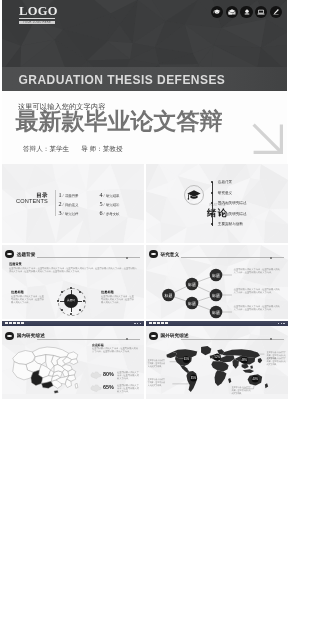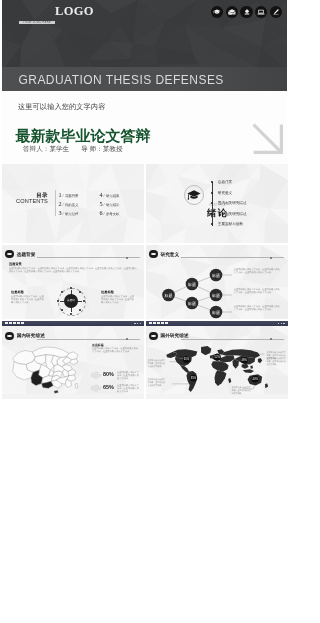--- a/index.html
+++ b/index.html
@@ -9,35 +9,35 @@
   #page{position:relative;width:290px;height:623px;background:#ffffff;}
   svg{display:block;}
 
   
   .hero{position:absolute;left:2px;top:0;width:285px;height:164px;overflow:hidden;background:#fff;}
   .hero-dark{position:absolute;left:0;top:0;width:285px;height:91px;overflow:hidden;background:#3d3e3f;}
   .poly{position:absolute;left:0;top:0;width:100%;height:100%;}
   .hero-band{position:absolute;left:0;top:67px;width:285px;height:24px;
              background:linear-gradient(90deg,#4e4f50 0%,#4d4e4f 60%,#454647 88%,#414243 100%);}
   .hero-eng{position:absolute;left:16.5px;top:73.5px;font-size:12px;letter-spacing:.45px;
-            color:#dbdbdb;font-weight:400;line-height:13px;white-space:nowrap;}
+            color:#dbdbdb;font-weight:700;line-height:13px;white-space:nowrap;}
   .logo{position:absolute;left:17px;top:7px;width:36px;}
   .logo-text{font-family:"Liberation Serif",serif;font-weight:bold;font-size:12.5px;
              color:#ededed;letter-spacing:.3px;line-height:9.5px;padding-bottom:1.5px;
-             border-bottom:1.1px solid #d6d6d6;margin-left:36px;}
+             border-bottom:1.1px solid #d6d6d6;}
   .logo-sub{margin-top:1.6px;background:#cfcfcf;color:#4a4a4a;font-size:2.6px;letter-spacing:.3px;
             text-align:center;line-height:3.9px;height:3.9px;overflow:hidden;white-space:nowrap;}
   .hero-icons{position:absolute;left:209px;top:5.5px;display:flex;gap:2.3px;}
   .hicon{width:12.4px;height:12.4px;border-radius:50%;background:#121212;display:flex;
          align-items:center;justify-content:center;}
 
   .hero-white{position:absolute;left:0;top:91px;width:285px;height:73px;background:#fdfdfd;overflow:hidden;}
   .hero-sub{position:absolute;left:16px;top:10.5px;font-size:7.2px;color:#3f3f3f;letter-spacing:.1px;
             line-height:9px;}
-  .hero-title{position:absolute;left:13.5px;top:33px;font-size:15px;font-weight:bold;color:#14532d;
+  .hero-title{position:absolute;left:13.5px;top:19px;font-size:23px;font-weight:bold;color:#737373;
               line-height:23px;}
   .hero-people{position:absolute;left:21px;top:53.5px;font-size:6.6px;color:#4a4a4a;line-height:8px;}
   .hero-people .gap{display:inline-block;width:12px;}
   .hero-arrow{position:absolute;left:250px;top:32px;}
 
   
   .grid{position:absolute;left:2px;top:164px;width:286px;}
   .row{display:flex;gap:1.6px;position:absolute;left:0;width:286px;}
   .slide{position:relative;width:142.2px;overflow:hidden;background:#f3f3f4;
          color:#3a3a3a;font-size:2.6px;line-height:3.4px;}

